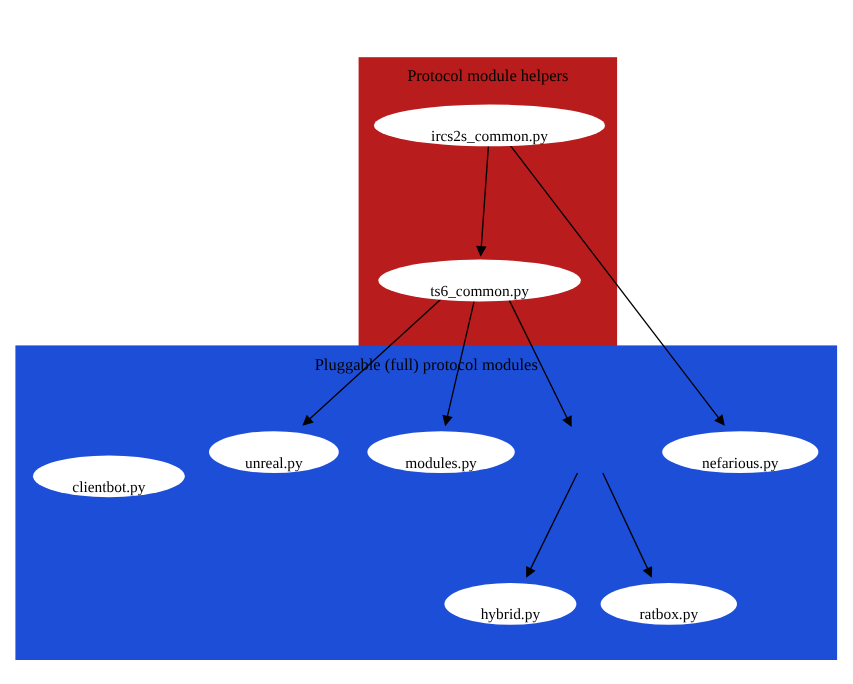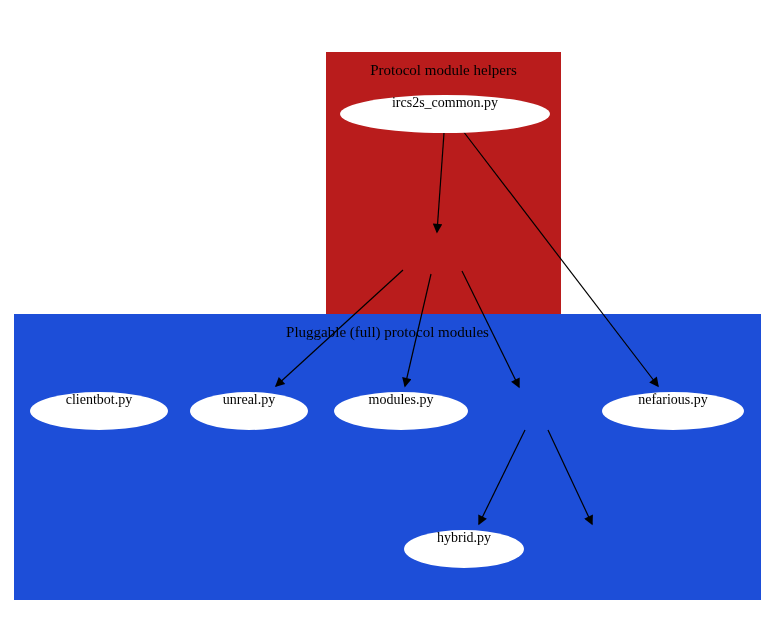--- a/index.html
+++ b/index.html
@@ -43,32 +43,32 @@
     width: 775px; height: 622px;
     z-index: 2;
     pointer-events: none;
   }
   .node {
     position: absolute;
     z-index: 3;
     background: #ffffff;
     border-radius: 50%;
     display: flex;
-    align-items: flex-start;
+    align-items: flex-end;
     justify-content: center;
   }
   .node-label {
     font-size: 14px;
     color: #000000;
     white-space: nowrap;
   }
   
   .n-ircs2s    { left: 340px; top:  95px; width: 210px; height: 38px; }
   .n-ts6common { left: 344px; top: 236px; width: 184px; height: 38px; }
-  .n-clientbot { left:  30px; top: 392px; width: 138px; height: 38px; }
+  .n-clientbot { left:  30px; top: 414px; width: 138px; height: 38px; }
   .n-unreal    { left: 190px; top: 392px; width: 118px; height: 38px; }
   .n-inspircd  { left: 334px; top: 392px; width: 134px; height: 38px; }
   .n-ts6       { left: 492px; top: 392px; width:  88px; height: 38px; }
   .n-nefarious { left: 602px; top: 392px; width: 142px; height: 38px; }
   .n-hybrid    { left: 404px; top: 530px; width: 120px; height: 38px; }
   .n-ratbox    { left: 546px; top: 530px; width: 124px; height: 38px; }
 </style>
 </head>
 <body>
 
@@ -94,20 +94,23 @@
     <line x1="431" y1="274" x2="405" y2="386" stroke="#000000" stroke-width="1.2" marker-end="url(#arrow)"></line>
     <line x1="462" y1="271" x2="519" y2="387" stroke="#000000" stroke-width="1.2" marker-end="url(#arrow)"></line>
     <line x1="525" y1="430" x2="479" y2="524" stroke="#000000" stroke-width="1.2" marker-end="url(#arrow)"></line>
     <line x1="548" y1="430" x2="592" y2="524" stroke="#000000" stroke-width="1.2" marker-end="url(#arrow)"></line>
   </svg>
 
   <div class="node n-ircs2s">
     <span class="node-label">ircs2s_common.py</span>
   </div>
 
+  <div class="node n-ts6common">
+    <span class="node-label">ts6_common.py</span>
+  </div>
 
   <div class="node n-clientbot">
     <span class="node-label">clientbot.py</span>
   </div>
 
   <div class="node n-unreal">
     <span class="node-label">unreal.py</span>
   </div>
 
   <div class="node n-inspircd">
@@ -116,14 +119,17 @@
 
 
   <div class="node n-nefarious">
     <span class="node-label">nefarious.py</span>
   </div>
 
   <div class="node n-hybrid">
     <span class="node-label">hybrid.py</span>
   </div>
 
+  <div class="node n-ratbox">
+    <span class="node-label">ratbox.py</span>
+  </div>
 
 </div>
 
 </body></html>

